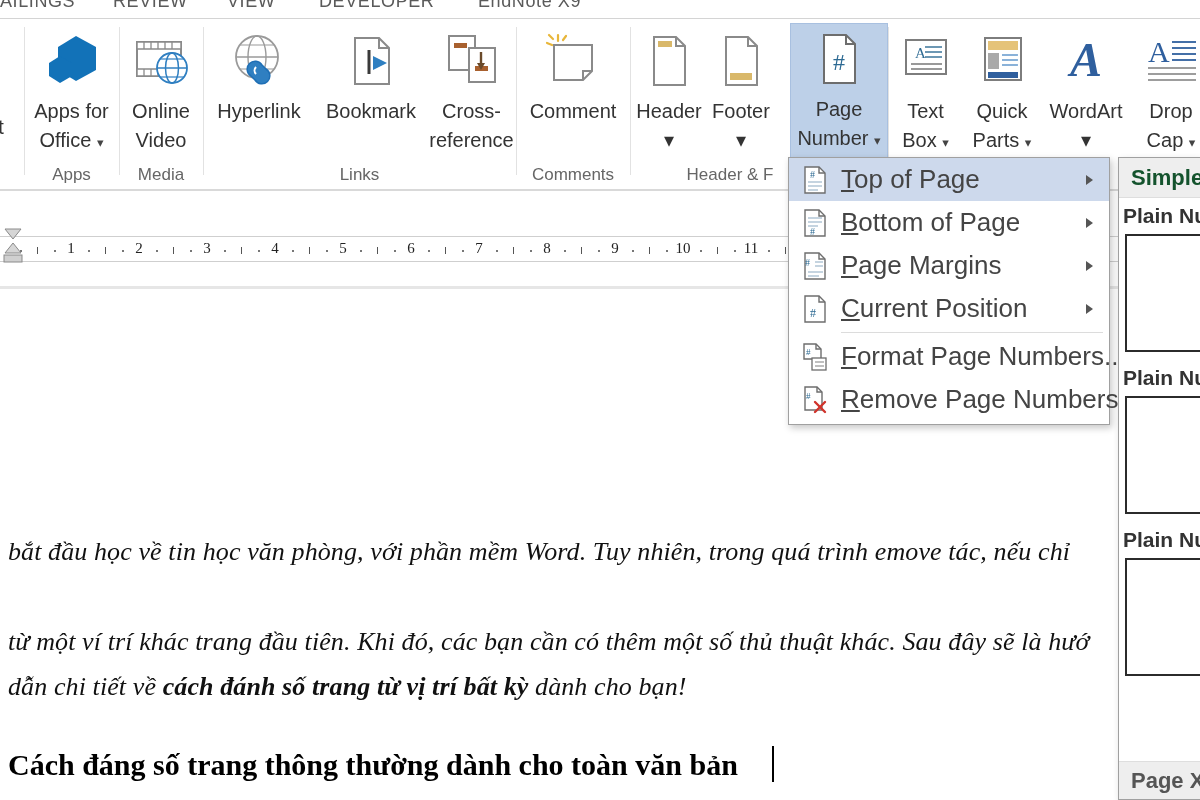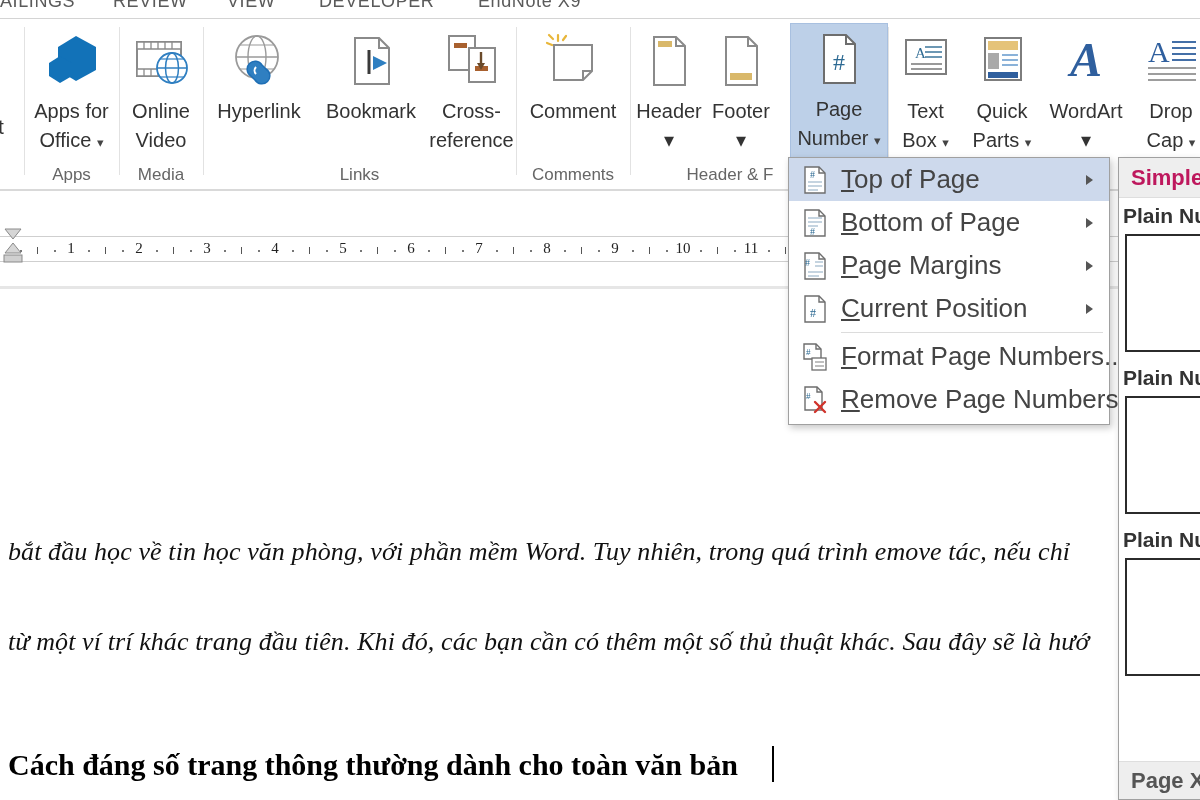--- a/index.html
+++ b/index.html
@@ -150,21 +150,21 @@
   
   .gallery {
     position: absolute; left: 1118px; top: 157px; width: 82px; height: 643px;
     background: #ffffff; border: 1px solid #a0a0a0; border-right: none;
     box-shadow: 2px 3px 7px rgba(0,0,0,.18);
     overflow: hidden;
   }
   .gal-header {
     height: 40px; background: #eeeeee; border-bottom: 1px solid #dedede;
     display: flex; align-items: center; padding-left: 12px;
-    font-size: 22px; font-weight: bold; color: #be185d; white-space: nowrap;
+    font-size: 22px; font-weight: bold; color: #14532d; white-space: nowrap;
   }
   .gal-entry-label {
     padding: 6px 0 4px 4px; font-size: 21px; font-weight: bold; color: #333;
     white-space: nowrap;
   }
   .gal-thumb {
     margin: 2px 0 8px 6px; height: 118px; border: 2px solid #2b2b2b;
     border-right: none; background: #ffffff;
   }
   .gal-footer {
@@ -500,20 +500,23 @@
         <rect x="2" y="28" width="18" height="7" fill="#d0d0d0" stroke="#8a8a8a" stroke-width="1"></rect>
       </svg>
     </div>
     <div class="rulerzone-bottom"></div>
   </div>
   <div class="vscroll-nub"></div>
 
   <div class="page">
     <div class="bodyline" style="top:246px">bắt đầu học về tin học văn phòng, với phần mềm Word. Tuy nhiên, trong quá trình emove tác, nếu chỉ</div>
     <div class="bodyline" style="top:336px">từ một ví trí khác trang đầu tiên. Khi đó, các bạn cần có thêm một số thủ thuật khác. Sau đây sẽ là hướ</div>
+    <div class="bodyline" style="top:381px">
+      <span>dẫn chi tiết về </span><b>cách đánh số trang từ vị trí bất kỳ</b><span> dành cho bạn!</span>
+    </div>
   </div>
   <div class="heading">Cách đáng số trang thông thường dành cho toàn văn bản</div>
   <div class="caret-bar"></div>
 
   <div class="menu">
 
     <div class="menu-item sel">
       <div class="mi-icon">
         <svg width="30" height="32" viewBox="0 0 30 32">
           <path d="M5 3 h14 l6 6 v20 h-20 z" fill="#fff" stroke="#6d6d6d" stroke-width="1.4"></path>

